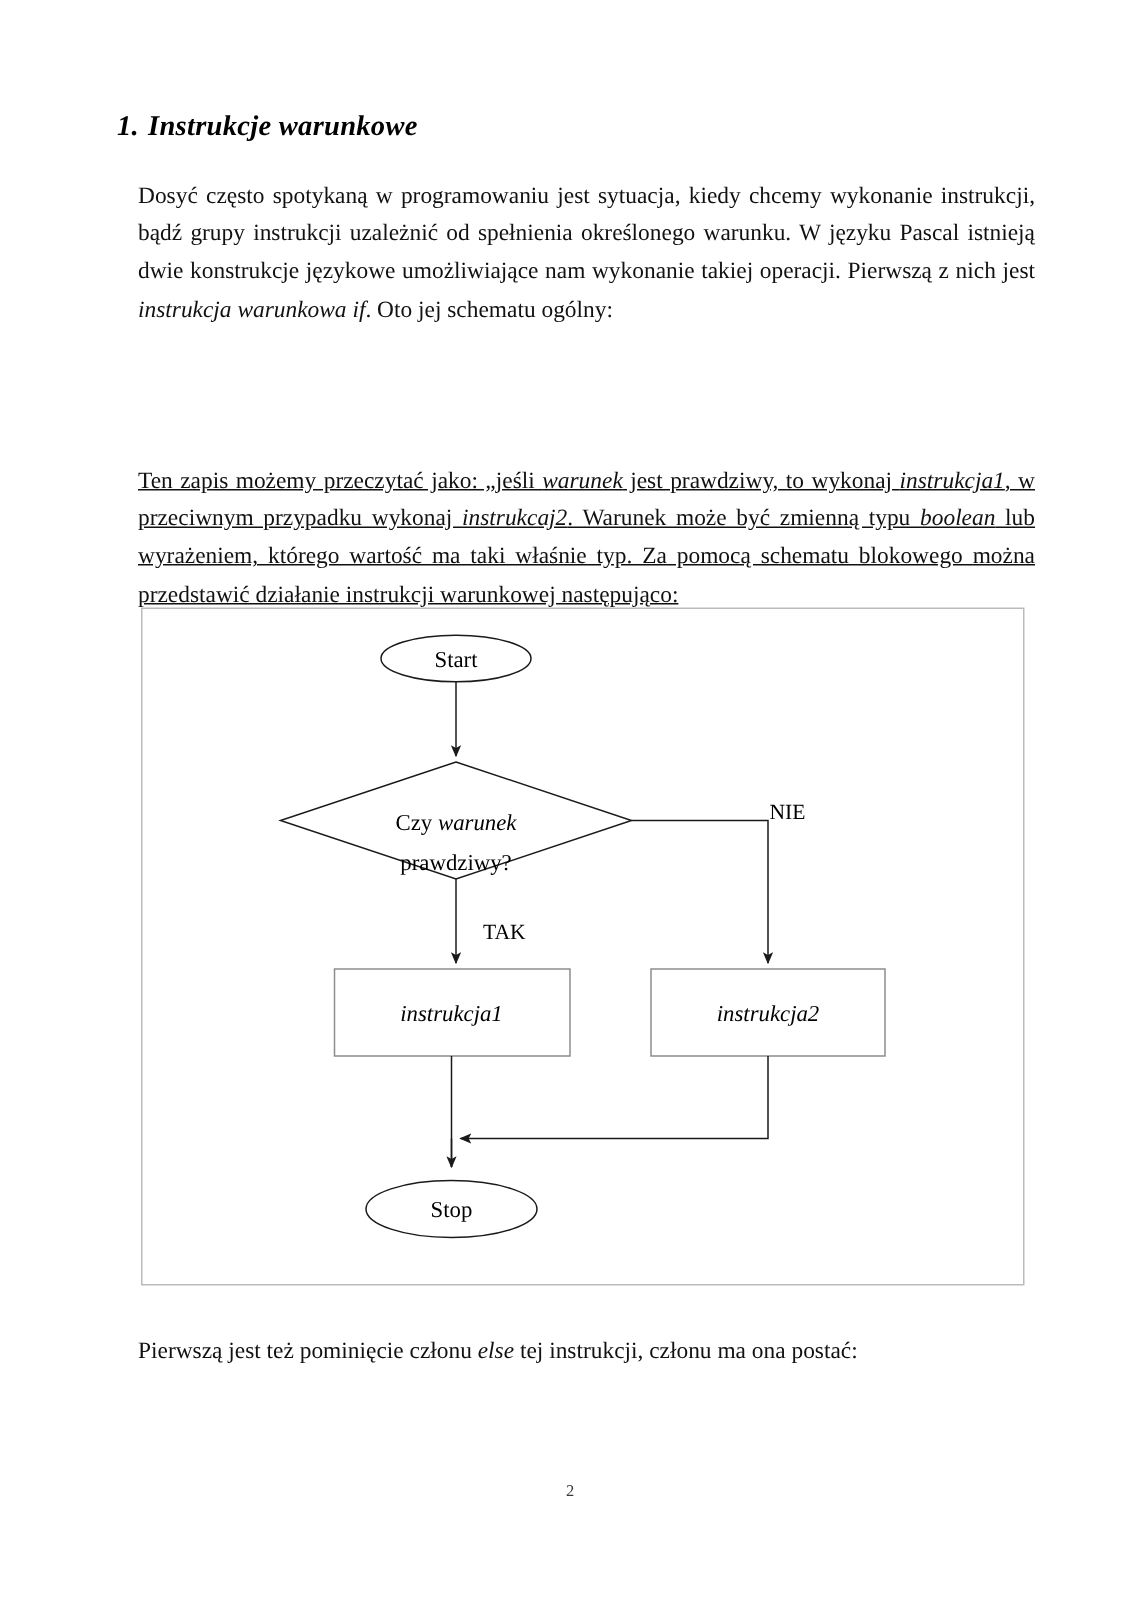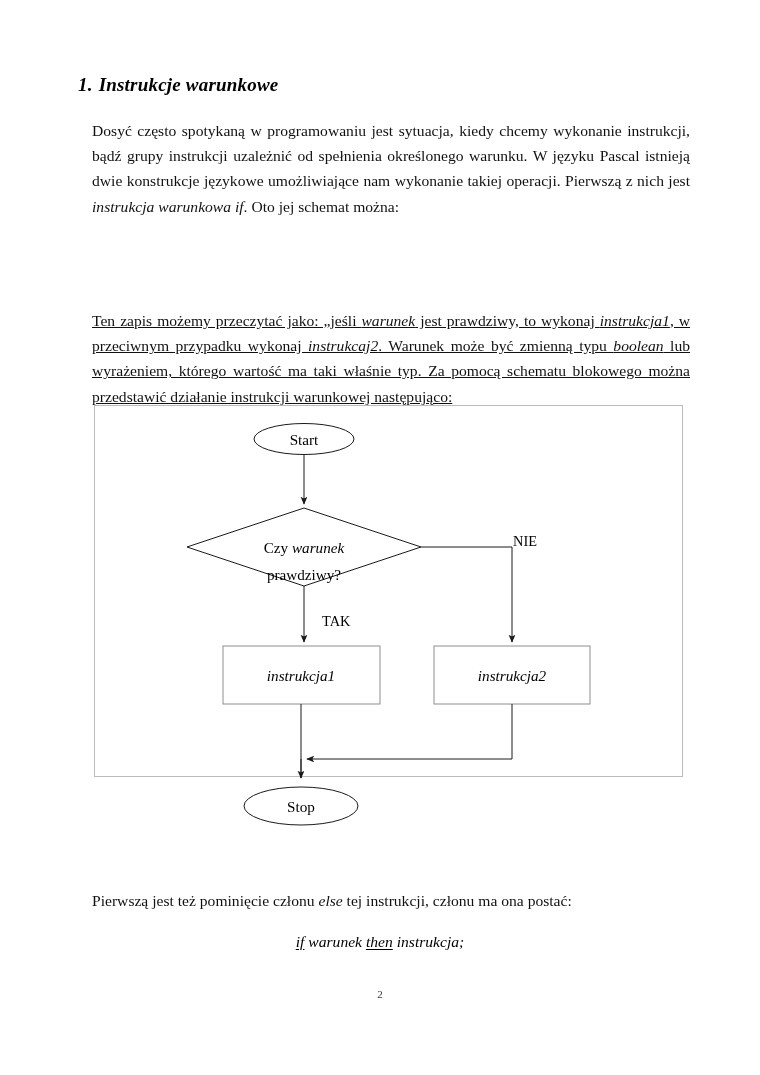--- a/index.html
+++ b/index.html
@@ -81,21 +81,21 @@
     text-decoration: underline;
     text-underline-offset: 2px;
   }
 
   
   .diagram-box {
     position: absolute;
     left: 94px;
     top: 405px;
     width: 589px;
-    height: 372px;
+    height: 452px;
     border: 1px solid #b8bcc0;
     box-sizing: border-box;
     background: #ffffff;
   }
   .diagram-svg {
     position: absolute;
     left: 0;
     top: 0;
     width: 589px;
     height: 452px;
@@ -131,21 +131,21 @@
 </style>
 </head>
 <body>
 
 <div class="page">
 
   <div class="section-heading">
     <span class="num">1.</span><span>Instrukcje warunkowe</span>
   </div>
 
-  <div class="para p1"><span>Dosyć często spotykaną w programowaniu jest sytuacja, kiedy chcemy wykonanie instrukcji, bądź grupy instrukcji uzależnić od spełnienia określonego warunku. W języku Pascal istnieją dwie konstrukcje językowe umożliwiające nam wykonanie takiej operacji. Pierwszą z nich jest </span><i>instrukcja warunkowa if</i><span>. Oto jej schemat można:</span></div>
+  <div class="para p1"><span>Dosyć często spotykaną w programowaniu jest sytuacja, kiedy chcemy wykonanie instrukcji, bądź grupy instrukcji uzależnić od spełnienia określonego warunku. W języku Pascal istnieją dwie konstrukcje językowe umożliwiające nam wykonanie takiej operacji. Pierwszą z nich jest </span><i>instrukcja warunkowa if</i><span>. Oto jej schematu ogólny:</span></div>
 
 
   <div class="para p2"><span>Ten zapis możemy przeczytać jako: „jeśli </span><i>warunek</i><span> jest prawdziwy, to wykonaj </span><i>instrukcja1</i><span>, w przeciwnym przypadku wykonaj </span><i>instrukcaj2</i><span>. Warunek może być zmienną typu </span><i>boolean</i><span> lub wyrażeniem, którego wartość ma taki właśnie typ. Za pomocą schematu blokowego można przedstawić działanie instrukcji warunkowej następująco:</span></div>
 
   <div class="diagram-box">
     <svg class="diagram-svg" viewBox="0 0 589 452" xmlns="http://www.w3.org/2000/svg">
       <defs>
         <marker id="arrowhead" markerWidth="9" markerHeight="9" refX="7.2" refY="3.4" orient="auto" markerUnits="strokeWidth">
           <path d="M0,0 L8,3.4 L0,6.8 L1.8,3.4 z" fill="#1a1a1a"></path>
         </marker>
@@ -185,17 +185,16 @@
 
       <line x1="206" y1="353" x2="206" y2="372" stroke="#1a1a1a" stroke-width="1" marker-end="url(#arrowhead)"></line>
 
       <ellipse cx="206" cy="400" rx="57" ry="19" fill="#ffffff" stroke="#1a1a1a" stroke-width="1"></ellipse>
       <text class="node-text" x="206" y="405.5" text-anchor="middle">Stop</text>
     </svg>
   </div>
 
   <div class="para p3"><span>Pierwszą jest też pominięcie członu </span><i>else</i><span> tej instrukcji, członu ma ona postać:</span></div>
 
-  <div class="codeline c2"><u>if</u> <span>warunek</span> <u>then</u> <span>instrukcja;</span></div>
 
   <div class="page-number">2</div>
 
 </div>
 
 </body></html>

